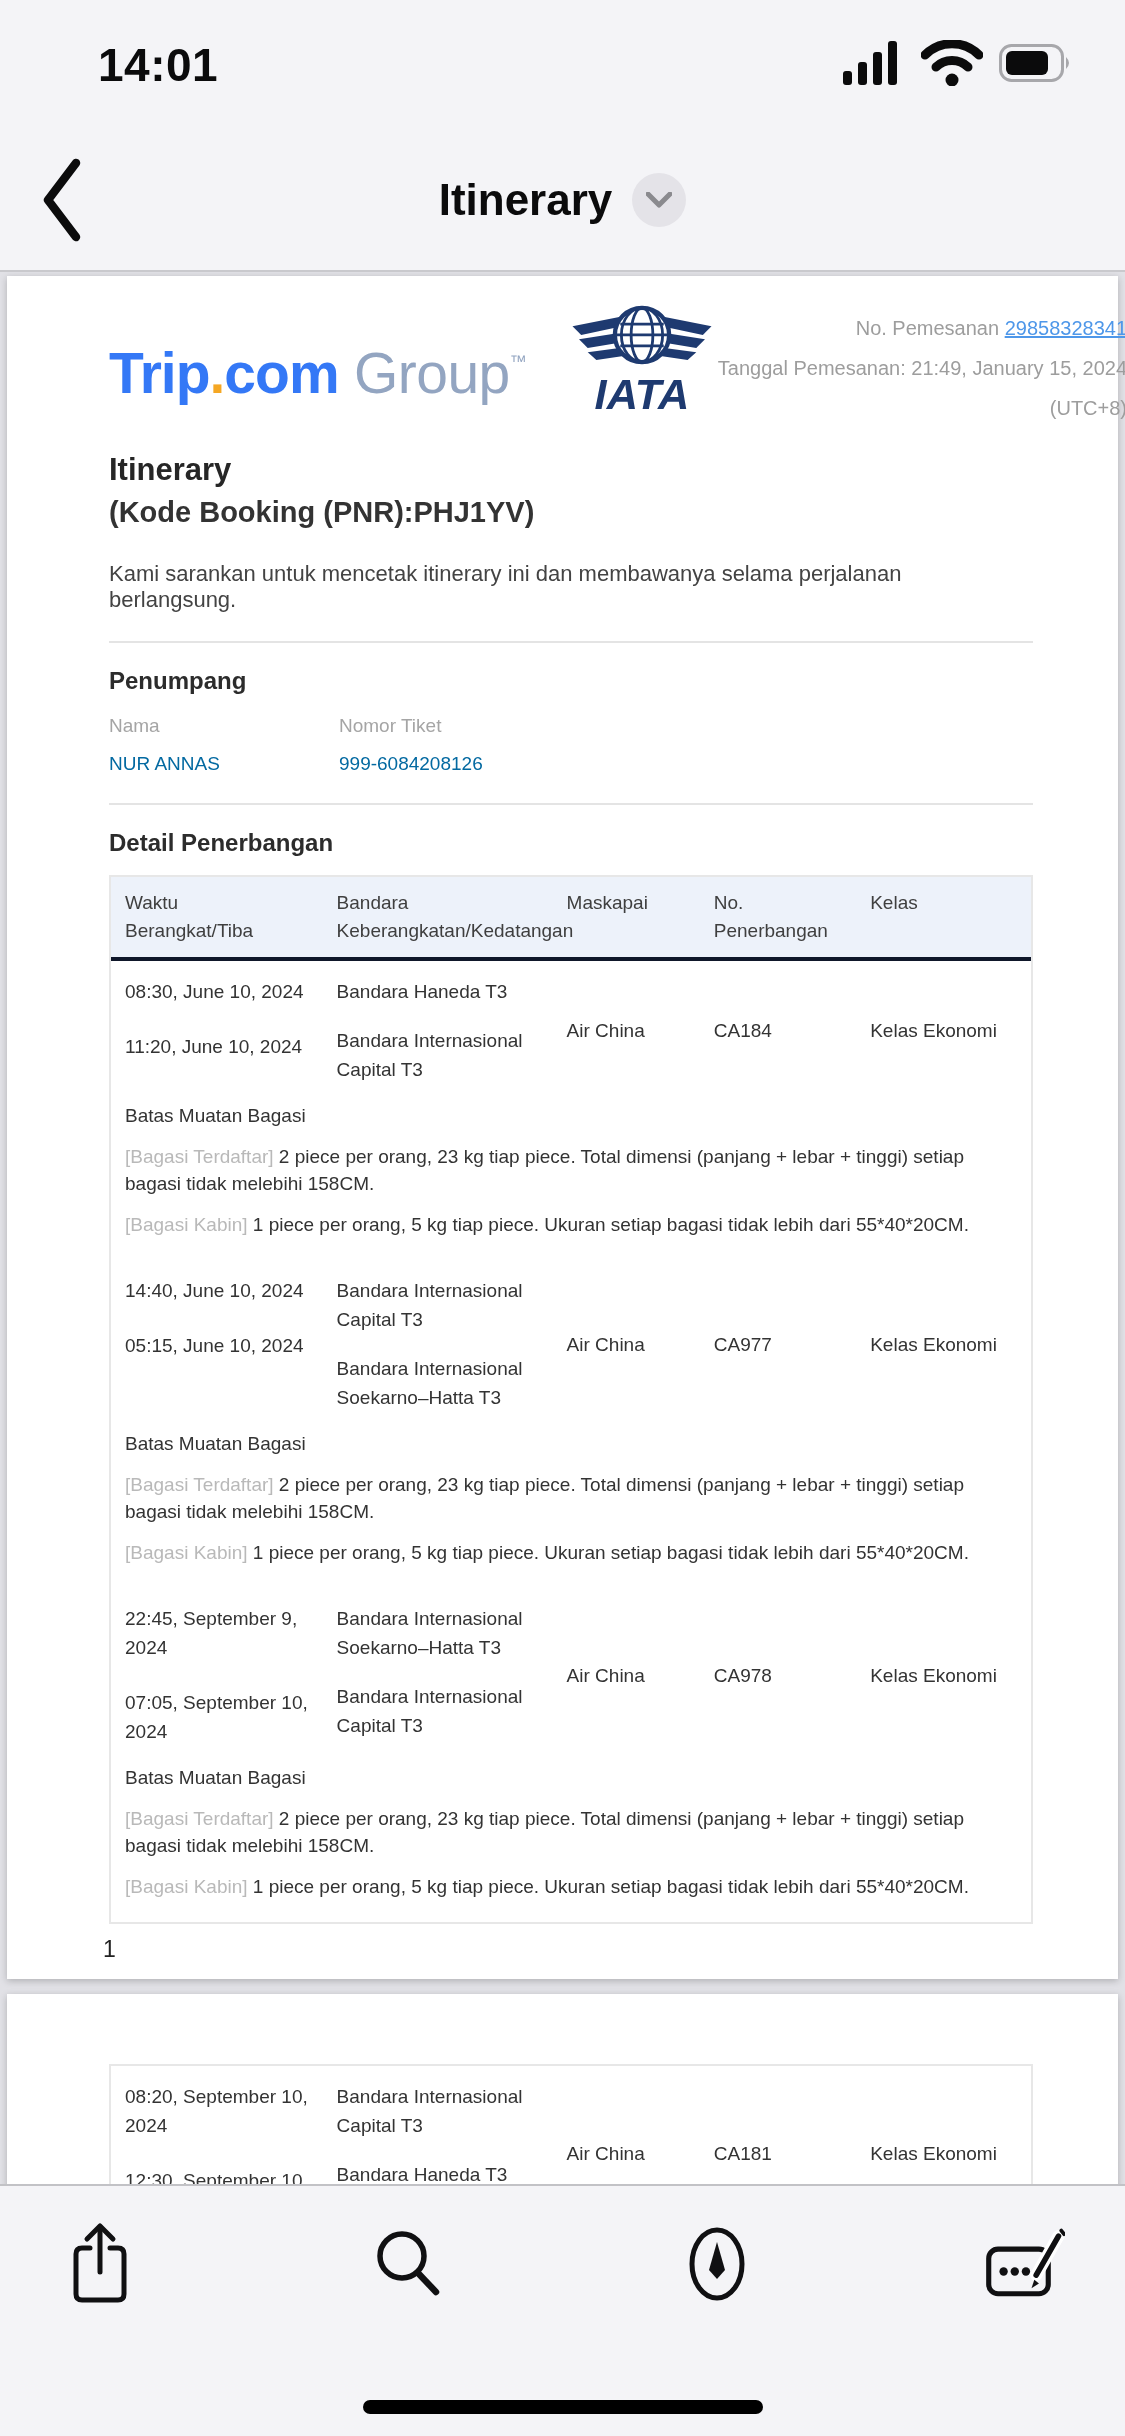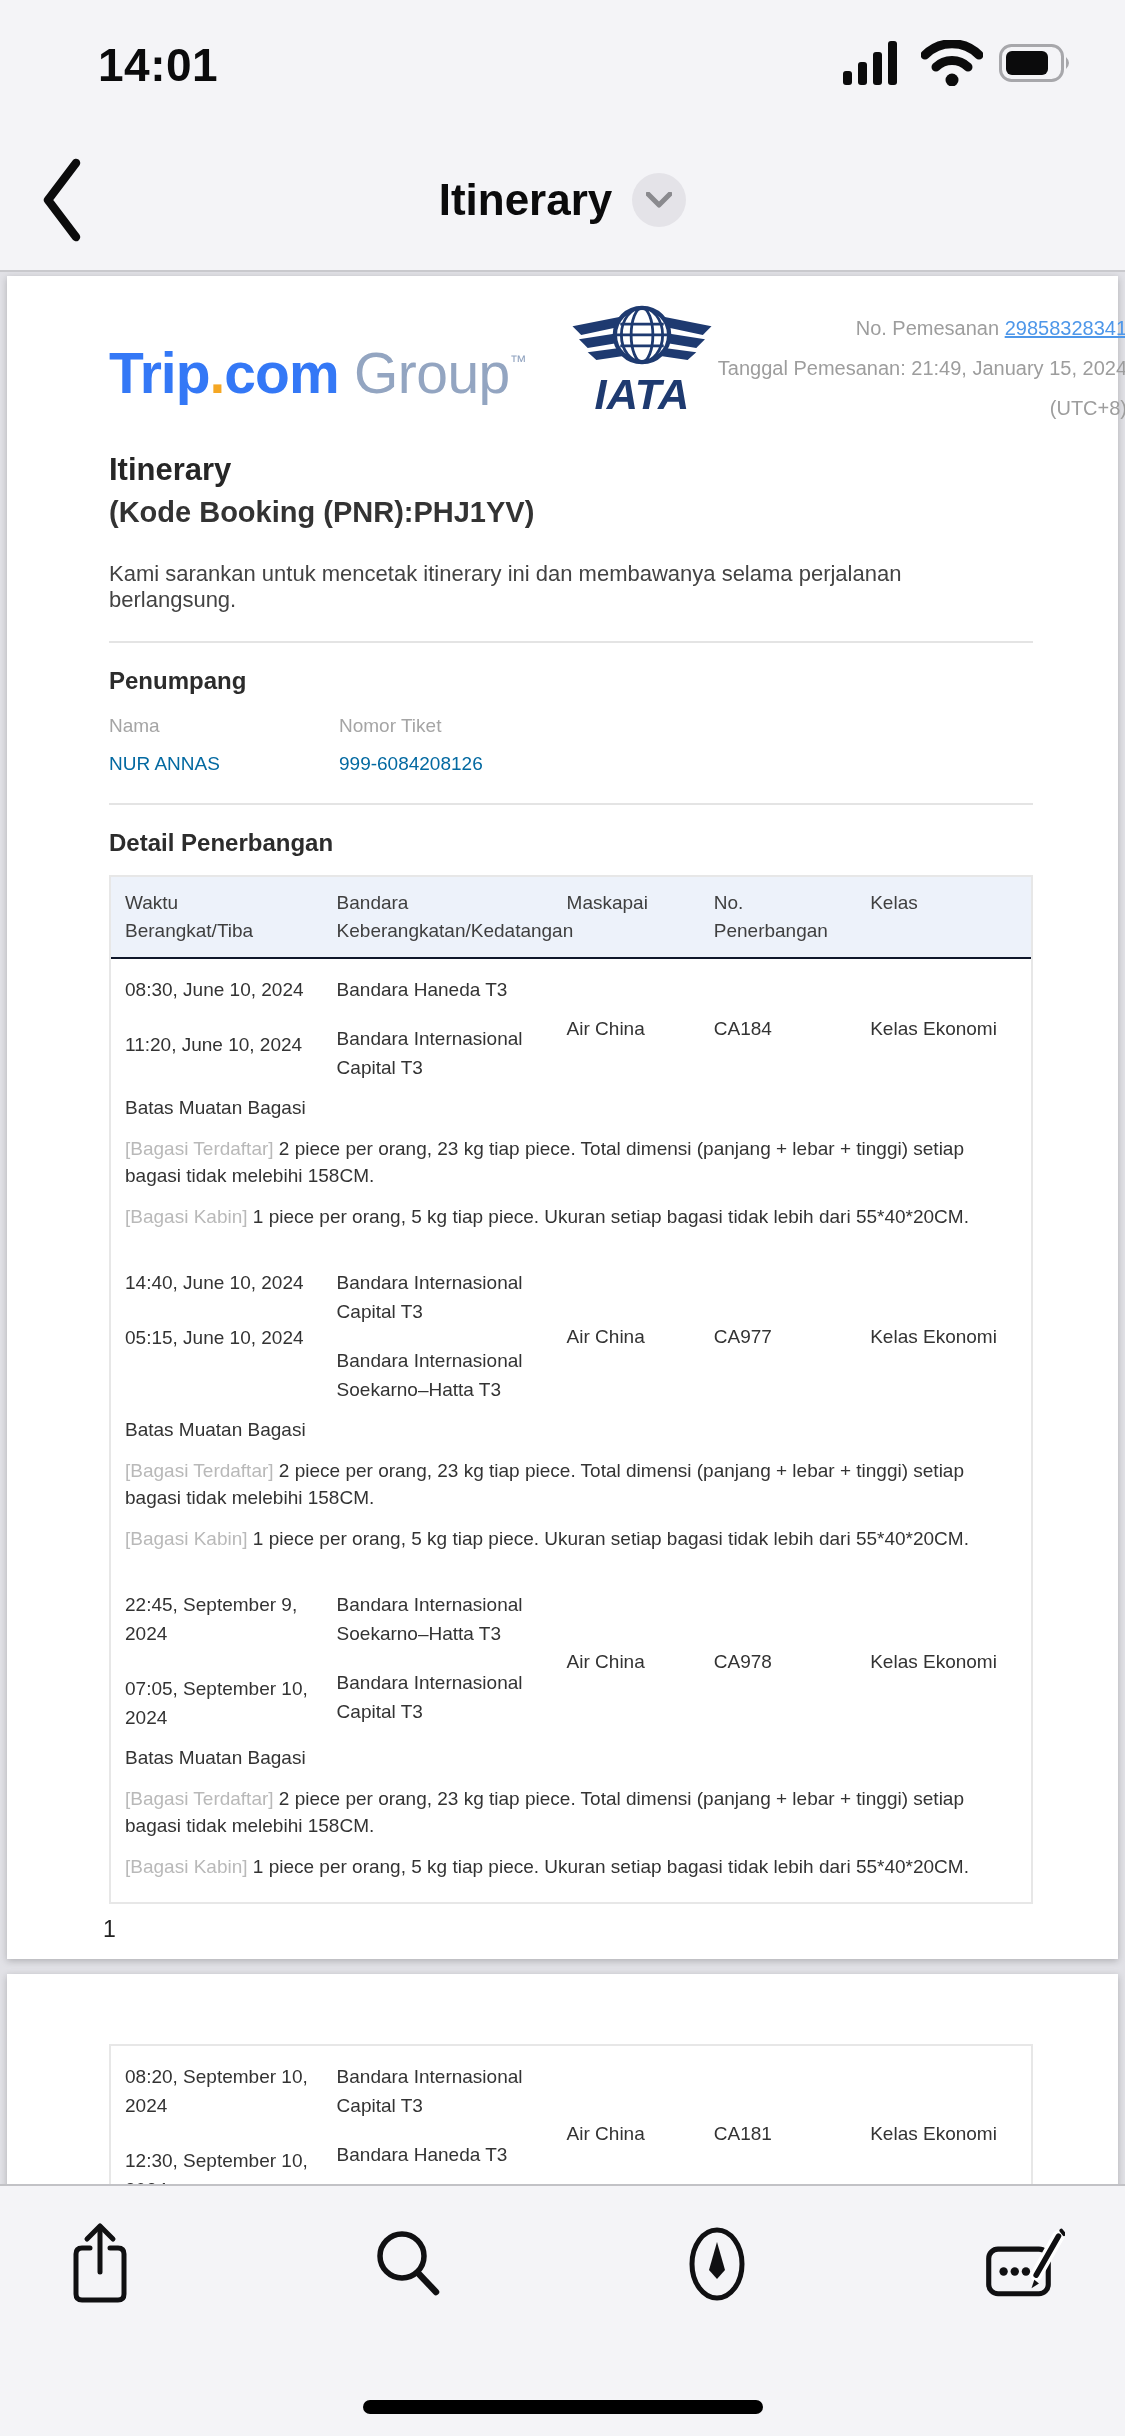--- a/index.html
+++ b/index.html
@@ -63,34 +63,34 @@
   .sec-heading { margin-top: 24px; font-size: 24px; font-weight: 600; color: #2c2c2c; }
   .pass-grid { display: grid; grid-template-columns: 230px 1fr; }
   .pass-labels { margin-top: 20px; color: #A5A5A5; font-size: 19px; }
   .pass-values { margin-top: 16px; color: #0369a1; font-size: 19px; }
 
   
   .ftable { margin-top: 18px; border: 2px solid #E7E7E7; width: 924px; }
   .ftable.cont { margin-top: 0; }
   .thead {
     display: grid; grid-template-columns: 23% 25% 16% 17% 19%;
-    background: #EDF2FA; border-bottom: 2px solid #0f172a;
+    background: #EDF2FA; border-bottom: 4px solid #0f172a;
     font-size: 19px; color: #3f3f3f; padding: 12px 0; line-height: 28px;
   }
   .thead > div { padding: 0 14px; }
   .frow {
     display: grid; grid-template-columns: 23% 25% 16% 17% 19%;
     padding-top: 16px; font-size: 19px; color: #333; line-height: 29px;
   }
   .frow .cell { padding: 0 14px; }
   .stack > div + div { margin-top: 26px; }
   .stack2 > div + div { margin-top: 20px; }
   .vcenter { align-self: center; }
   .baggage { padding: 12px 14px 22px 14px; font-size: 19px; line-height: 27px; }
-  .bag-h { color: #333; margin-top: 0; }
+  .bag-h { color: #333; margin-top: 6px; }
   .baggage p { margin-top: 14px; color: #333; }
   .bag-label { color: #B9B9B9; }
 
   .page-no { font-size: 23px; color: #222; margin: 12px 0 0 -6px; padding-bottom: 16px; }
 
   
   .toolbar {
     height: 252px; flex: 0 0 auto; background: #F4F4F7;
     border-top: 2px solid #C2C2C6;
     display: flex; justify-content: space-between; align-items: flex-start;

